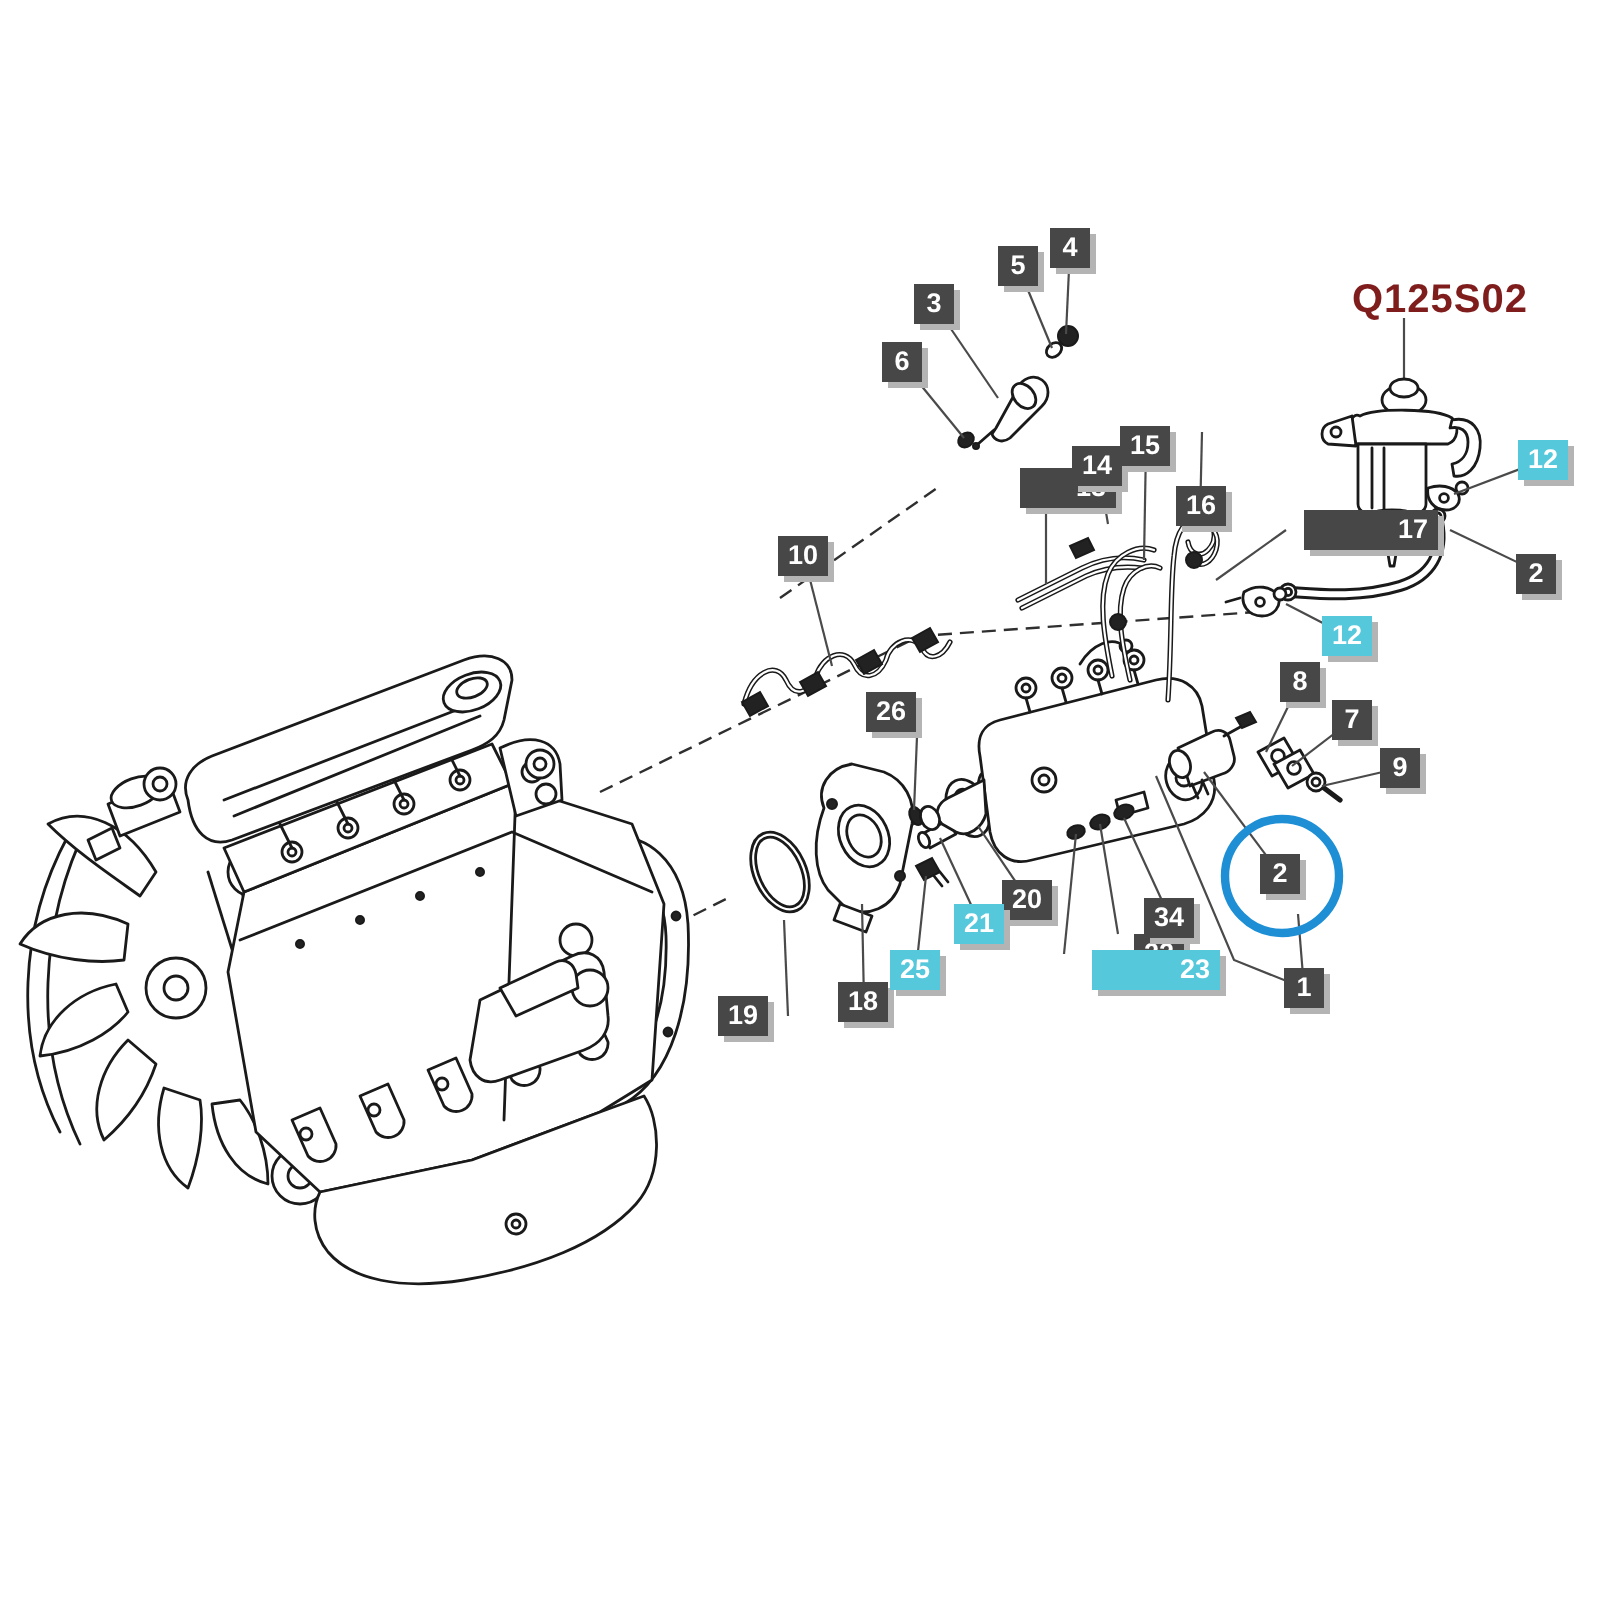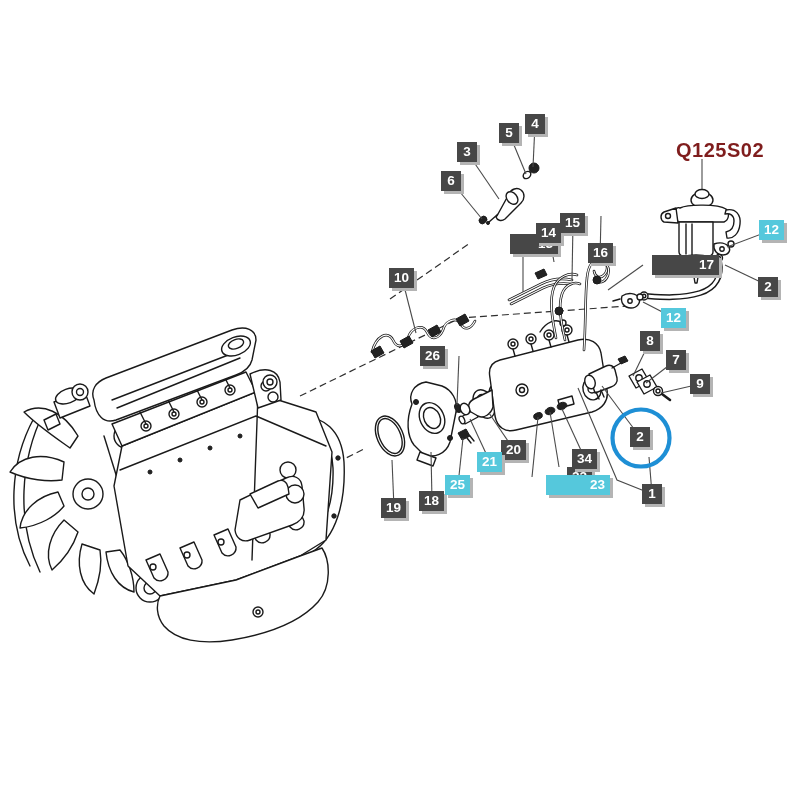--- a/index.html
+++ b/index.html
@@ -304,25 +304,25 @@
       <div class="plabel" style="left: 389px; top: 268px;">10</div>
       <div class="plabel" style="left: 758px; top: 277px;">2</div>
       <div class="plabel hl" style="left: 759px; top: 220px;">12</div>
       <div class="plabel hl" style="left: 661px; top: 308px;">12</div>
       <div class="plabel" style="left: 510px; top: 234px; padding-left: 28px;">13</div>
       <div class="plabel" style="left: 536px; top: 223px;">14</div>
       <div class="plabel" style="left: 560px; top: 213px;">15</div>
       <div class="plabel" style="left: 588px; top: 206px; margin-top: 37px;">16</div>
       <div class="plabel" style="left: 652px; top: 255px; padding-left: 47px;">17</div>
       <div class="plabel" style="left: 419px; top: 491px;">18</div>
-      <div class="plabel" style="left: 381px; top: 498px;">19</div>
+      <div class="plabel" style="left: 359px; top: 498px;">19</div>
       <div class="plabel" style="left: 501px; top: 440px;">20</div>
       <div class="plabel hl" style="left: 477px; top: 452px;">21</div>
       <div class="plabel" style="left: 519px; top: 467px; margin-left: 48px;">22</div>
       <div class="plabel hl" style="left: 546px; top: 475px; padding-left: 44px;">23</div>
       <div class="plabel" style="left: 572px; top: 449px;">34</div>
       <div class="plabel hl" style="left: 445px; top: 475px;">25</div>
-      <div class="plabel" style="left: 420px; top: 346px;">26</div>
+      <div class="plabel" style="left: 433px; top: 346px;">26</div>
     </div>
 
 <div class="group-code" style="left: 676px; top: 139px;">Q125S02</div>
 
 </div>
 
 </body></html>

